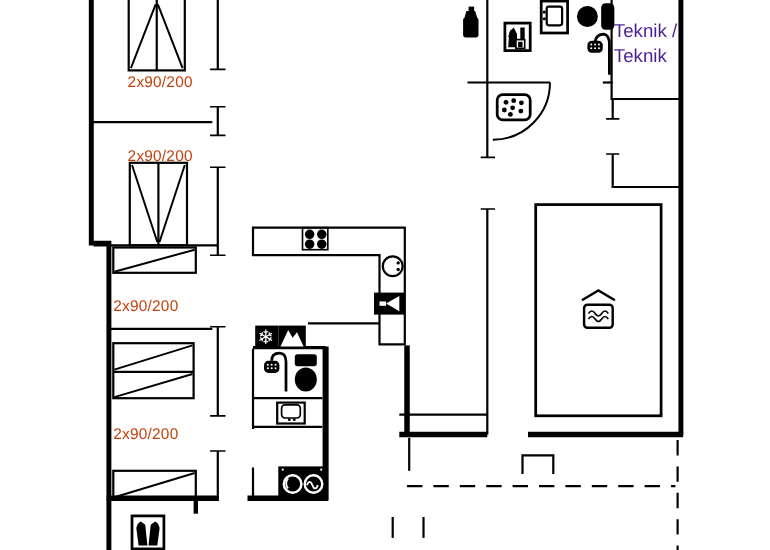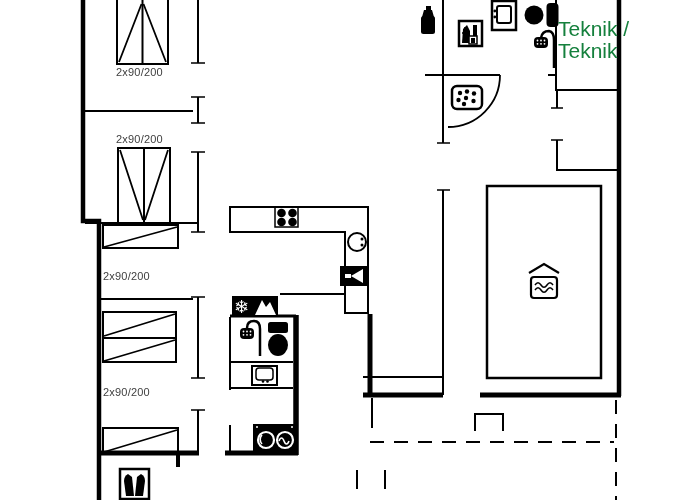--- a/index.html
+++ b/index.html
@@ -6,30 +6,30 @@
   .plan{
     position:relative;
     width:700px;height:500px;
     background:#ffffff;
     overflow:hidden;
     font-family:"Liberation Sans", sans-serif;
   }
   .plan svg{position:absolute;left:0;top:0;}
   .lbl{
     position:absolute;
-    color:#404040;
-    font-size:11px;
+    color:#c2410c;
+    font-size:14px;
     letter-spacing:0.2px;
     white-space:nowrap;
     user-select:none;
   }
   .room-lbl{
     position:absolute;
-    color:#15803d;
-    font-size:21px;
+    color:#4c1d95;
+    font-size:17px;
     line-height:22px;
     white-space:nowrap;
     user-select:none;
   }
 </style>
 </head>
 <body>
 
 <div class="plan">
 

